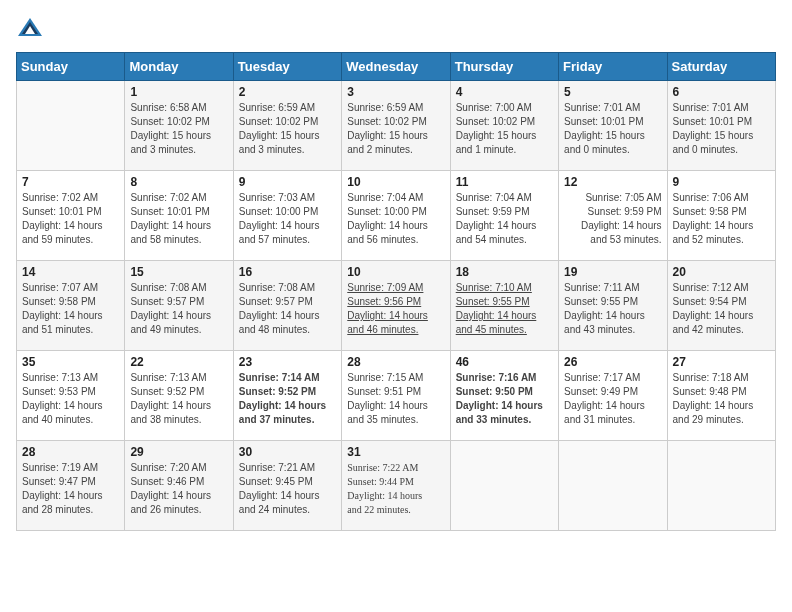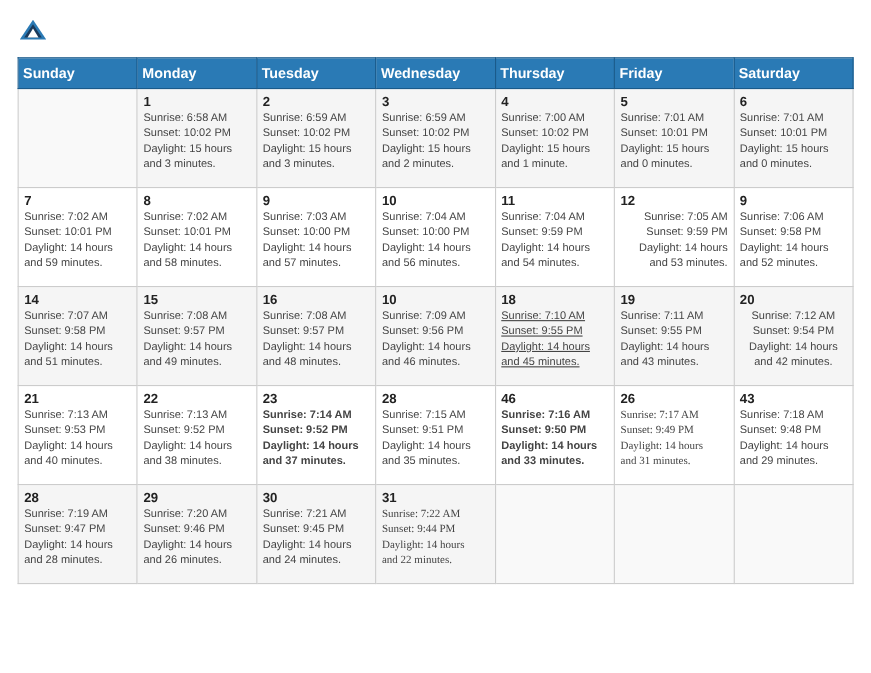--- a/index.html
+++ b/index.html
@@ -238,50 +238,50 @@
         </td>
         <td>
           <span class="day-num">16</span>
           <div class="cell-content" style="white-space: pre-line;">Sunrise: 7:08 AM
 Sunset: 9:57 PM
 Daylight: 14 hours
 and 48 minutes.</div>
         </td>
         <td>
           <span class="day-num">10</span>
-          <div class="cell-content" style="white-space: pre-line;">Sunrise: 7:09 AM
+          <div class="cell-content" style="white-space: pre-line; text-decoration: underline;">Sunrise: 7:09 AM
 Sunset: 9:56 PM
 Daylight: 14 hours
 and 46 minutes.</div>
         </td>
         <td>
           <span class="day-num">18</span>
           <div class="cell-content" style="white-space: pre-line; text-decoration: underline;">Sunrise: 7:10 AM
 Sunset: 9:55 PM
 Daylight: 14 hours
 and 45 minutes.</div>
         </td>
         <td>
           <span class="day-num">19</span>
           <div class="cell-content" style="white-space: pre-line;">Sunrise: 7:11 AM
 Sunset: 9:55 PM
 Daylight: 14 hours
 and 43 minutes.</div>
         </td>
         <td>
           <span class="day-num">20</span>
-          <div class="cell-content" style="white-space: pre-line; text-align: center;">Sunrise: 7:12 AM
+          <div class="cell-content" style="white-space: pre-line;">Sunrise: 7:12 AM
 Sunset: 9:54 PM
 Daylight: 14 hours
 and 42 minutes.</div>
         </td>
       </tr>
       <tr>
         <td>
-          <span class="day-num">21</span>
+          <span class="day-num">35</span>
           <div class="cell-content" style="white-space: pre-line;">Sunrise: 7:13 AM
 Sunset: 9:53 PM
 Daylight: 14 hours
 and 40 minutes.</div>
         </td>
         <td>
           <span class="day-num">22</span>
           <div class="cell-content" style="white-space: pre-line;">Sunrise: 7:13 AM
 Sunset: 9:52 PM
 Daylight: 14 hours
@@ -303,27 +303,27 @@
         </td>
         <td>
           <span class="day-num">46</span>
           <div class="cell-content" style="white-space: pre-line; font-weight: bold;">Sunrise: 7:16 AM
 Sunset: 9:50 PM
 Daylight: 14 hours
 and 33 minutes.</div>
         </td>
         <td>
           <span class="day-num">26</span>
-          <div class="cell-content" style="white-space: pre-line; font-family: Liberation Serif, serif;">Sunrise: 7:17 AM
+          <div class="cell-content" style="white-space: pre-line;">Sunrise: 7:17 AM
 Sunset: 9:49 PM
 Daylight: 14 hours
 and 31 minutes.</div>
         </td>
         <td>
-          <span class="day-num">43</span>
+          <span class="day-num">27</span>
           <div class="cell-content" style="white-space: pre-line;">Sunrise: 7:18 AM
 Sunset: 9:48 PM
 Daylight: 14 hours
 and 29 minutes.</div>
         </td>
       </tr>
       <tr>
         <td>
           <span class="day-num">28</span>
           <div class="cell-content" style="white-space: pre-line;">Sunrise: 7:19 AM

